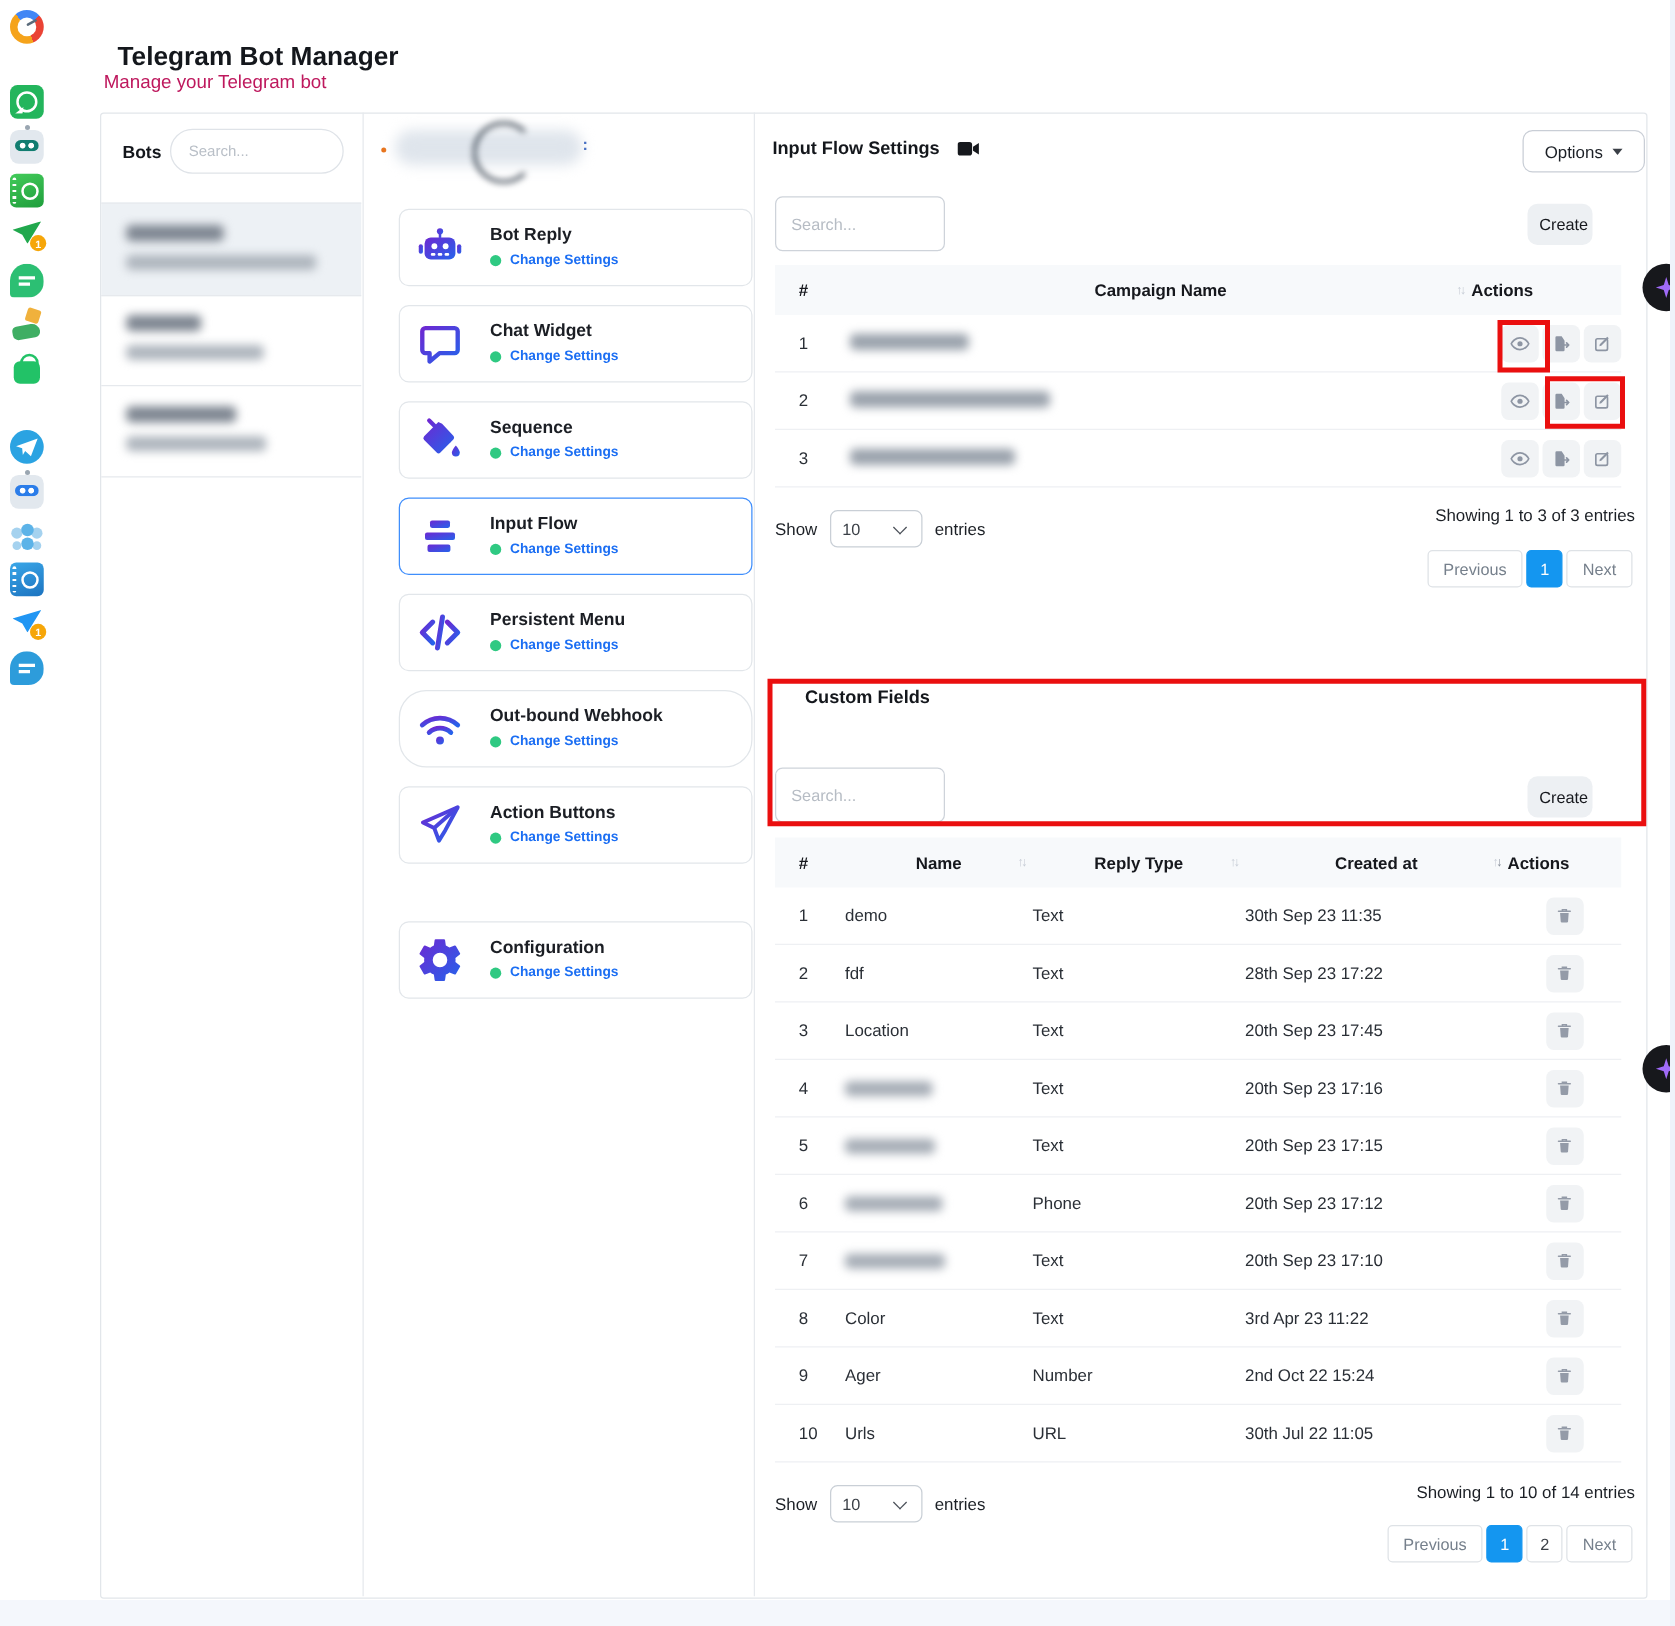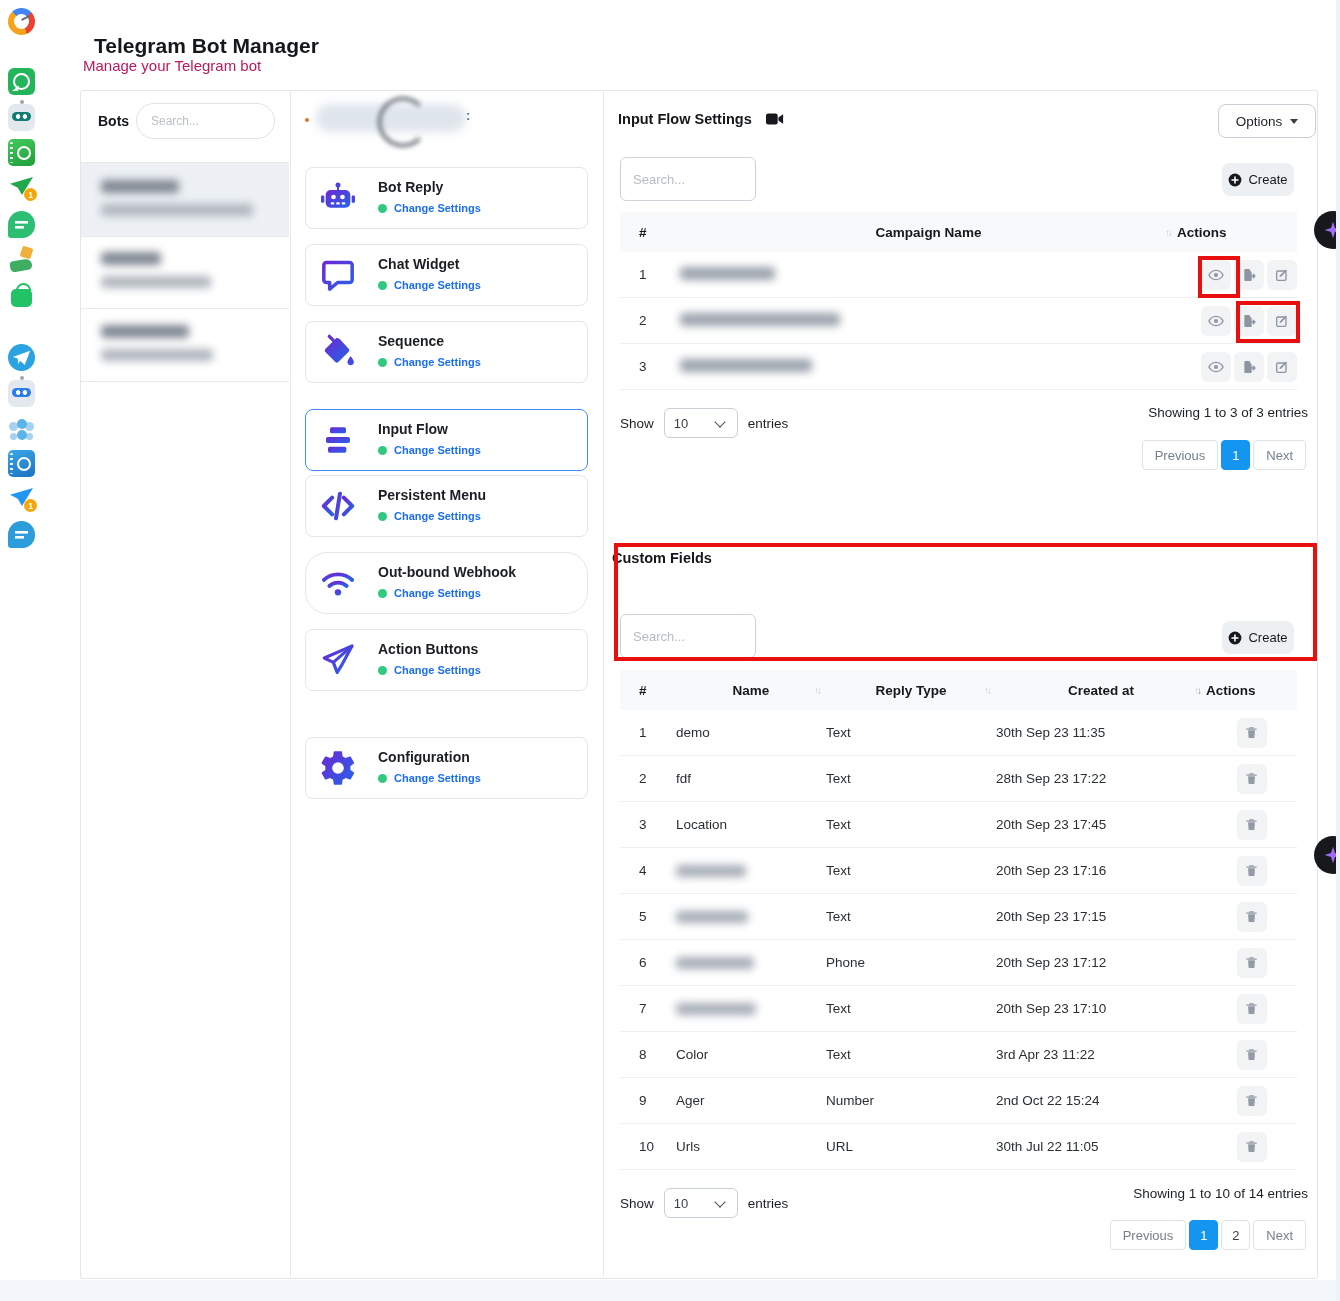--- a/index.html
+++ b/index.html
@@ -73,40 +73,40 @@
   .blur-bar{filter:blur(4px);border-radius:4px;display:inline-block;}
   .bt{position:absolute;left:20px;top:17px;height:13px;background:#7e8691;}
   .bs{position:absolute;left:20px;top:41px;height:12px;background:#aeb5bd;}
 
   
   .ident-bar{left:316px;top:104px;width:150px;height:28px;background:#dfe5ec;filter:blur(5px);border-radius:14px;}
   .ident-circle{left:378px;top:97px;width:44px;height:44px;border-radius:50%;border:3px solid #4b5560;
     border-right-color:transparent;filter:blur(2.5px);}
   .ident-dot{left:305px;top:118px;width:4px;height:4px;background:#e8731a;border-radius:50%;}
   .ident-colon{left:466px;top:108px;font-size:13px;color:#4a72c4;font-weight:bold;}
-  .scard{left:305px;width:283px;height:62px;border:1px solid #e2e6ea;border-radius:8px;background:#fff;cursor:pointer;box-sizing:border-box;}
-  .scard.sel{border:1.6px solid #3f8efc;margin-top:11px;}
+  .scard{left:319px;width:283px;height:62px;border:1px solid #e2e6ea;border-radius:8px;background:#fff;cursor:pointer;box-sizing:border-box;}
+  .scard.sel{border:1.6px solid #3f8efc;}
   .sc0{top:167px;} .sc1{top:244px;} .sc2{top:321px;} .sc3{top:398px;} .sc4{top:475px;text-align:right;} .sc5{top:552px;border-radius:22px;} .sc6{top:629px;} .sc7{top:706px;margin-top:31px;}
   .scicon{position:absolute;left:12px;top:10px;width:40px;height:40px;}
   .sctitle{position:absolute;left:72px;top:11px;font-size:14px;font-weight:bold;color:#1b1e24;}
   .sclink{position:absolute;left:72px;top:34px;display:flex;align-items:center;gap:7px;}
   .gdot{width:9px;height:9px;border-radius:50%;background:#2fc982;}
   .sclink span{font-size:11px;font-weight:bold;color:#1b6ef3;cursor:pointer;}
 
   
   .sec-title{font-size:14.5px;font-weight:bold;color:#14171c;}
   .if-title{left:618px;top:111px;display:flex;align-items:center;gap:14px;}
   .btn-options{left:1218px;top:104px;width:98px;height:34px;border:1px solid #c9ced6;border-radius:8px;background:#fff;
     font-size:13.5px;color:#1c2026;display:flex;align-items:center;justify-content:center;gap:8px;cursor:pointer;box-sizing:border-box;font-family:inherit;}
   .caret{width:0;height:0;border-left:4px solid transparent;border-right:4px solid transparent;border-top:5px solid #3a3f46;}
   .search-input{width:136px;height:44px;border:1px solid #ced3da;border-radius:6px;padding:0 12px;font-size:13px;color:#333;
     outline:none;box-sizing:border-box;font-family:inherit;}
   .search-input::placeholder{color:#b6bcc4;}
   .si1{left:620px;top:157px;} .si2{left:620px;top:614px;}
-  .btn-create{width:72px;height:33px;background:#edf0f3;border:none;border-radius:8px;display:flex;align-items:center;justify-content:center;gap:6px;
+  .btn-create{width:52px;height:33px;background:#edf0f3;border:none;border-radius:8px;display:flex;align-items:center;justify-content:center;gap:6px;
     font-size:13px;color:#16181d;cursor:pointer;font-family:inherit;}
   .bc1{left:1222px;top:163px;} .bc2{left:1222px;top:621px;}
 
   
   .thead,.trow{left:620px;width:677px;display:grid;align-items:center;box-sizing:border-box;}
   .thead{height:40px;background:#f7f9fb;font-weight:bold;font-size:13.5px;color:#16181d;}
   .trow{height:46px;border-bottom:1px solid #eef0f3;font-size:13.5px;color:#2a2f36;}
   .g1{grid-template-columns:60px 497px 120px;}
   .g2{grid-template-columns:56px 150px 170px 210px 91px;}
   .cnum{padding-left:19px;}
@@ -427,21 +427,21 @@
     </div>
     <span>entries</span>
   </div>
   <div class="abs showing sh1">Showing 1 to 3 of 3 entries</div>
   <div class="abs pager pg1">
     <button class="pbtn">Previous</button>
     <button class="pbtn num active">1</button>
     <button class="pbtn">Next</button>
   </div>
 
-  <div class="abs sec-title" style="left:612px;top:550px">Custom Fields</div>
+  <div class="abs sec-title" style="left:644px;top:550px">Custom Fields</div>
   <input class="abs search-input si2" placeholder="Search..." style="">
   <button class="abs btn-create bc2">
     <svg width="14" height="14" viewBox="0 0 16 16">
       <circle cx="8" cy="8" r="7.3" fill="#16181d"></circle>
         <path d="M8 4.6v6.8M4.6 8h6.8" stroke="#fff" stroke-width="1.8" stroke-linecap="round"></path>
     </svg>
     <span>Create</span>
   </button>
 
   <div class="abs thead g2 th2">

